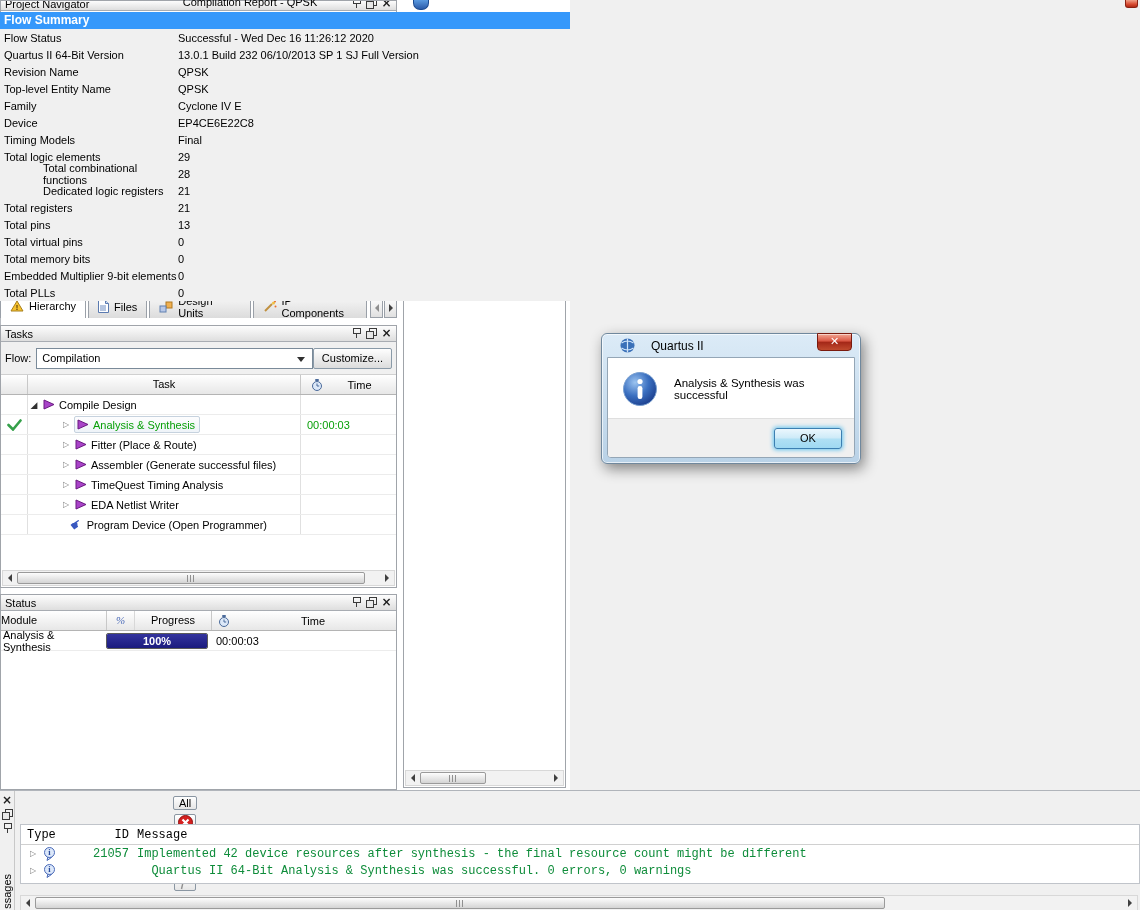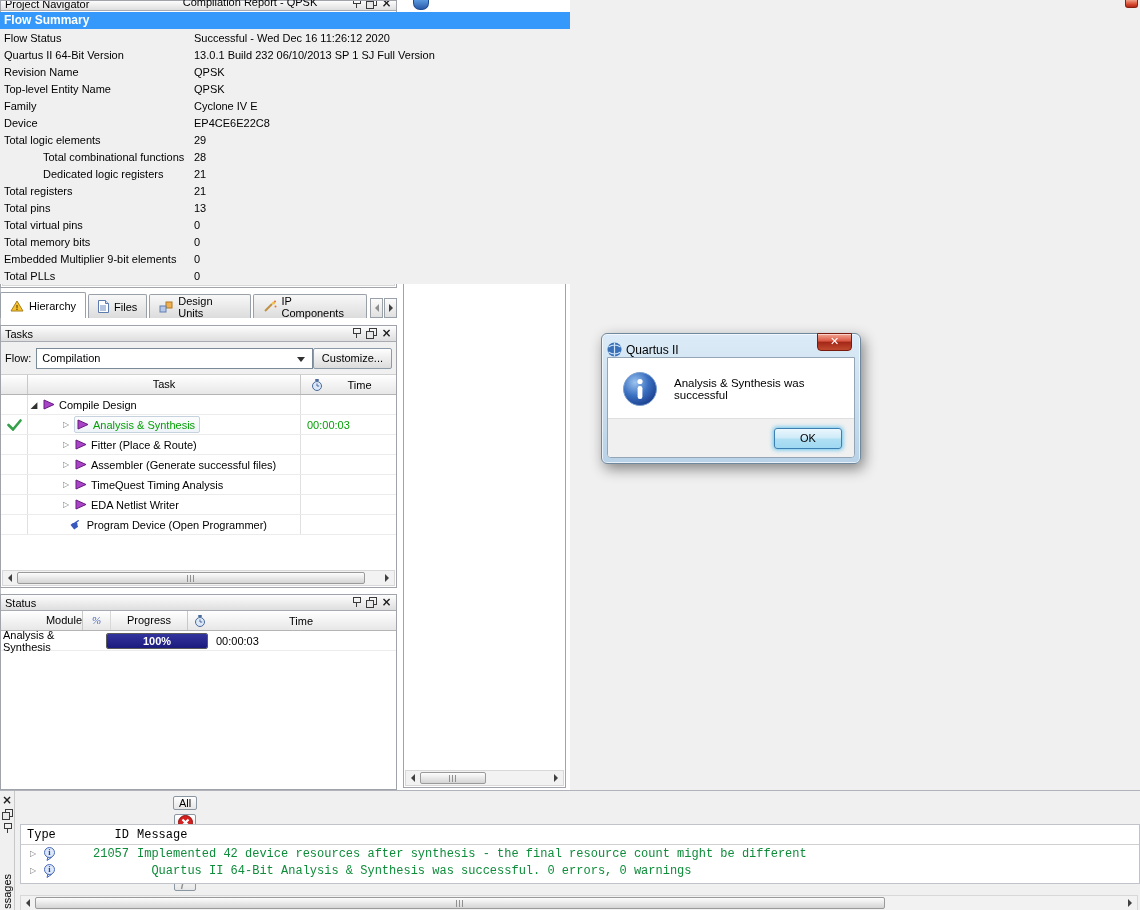--- a/index.html
+++ b/index.html
@@ -54,21 +54,21 @@
   .trow { height:20px; display:flex; border-bottom:1px solid #ececec; }
   .trow .c1 { width:27px; border-right:1px solid #e0e0e0; display:flex; align-items:center; justify-content:center; }
   .trow .c2 { width:273px; border-right:1px solid #e0e0e0; display:flex; align-items:center; }
   .trow .c3 { flex:1; display:flex; align-items:center; padding-left:6px; }
   .task-sel { display:flex; align-items:center; border:1px solid #c6d2de; border-radius:2px; background:linear-gradient(#fdfdfe,#eef3f8); padding:0 4px 0 2px; height:17px; }
   .green { color:#08a008; }
 
   
   #status { left:0; top:594px; width:397px; height:196px; }
   .sgrid-hdr { height:20px; display:flex; }
-  .sgrid-hdr .s1 { width:82px; border-right:1px solid #c8c8c8; text-align:right; line-height:19px; }
+  .sgrid-hdr .s1 { width:106px; border-right:1px solid #c8c8c8; text-align:left; line-height:19px; }
   .sgrid-hdr .s2 { width:28px; border-right:1px solid #d8d8d8; text-align:center; line-height:19px; color:#4a6ab8; font-style:italic; font-family:"Liberation Serif",serif; }
   .sgrid-hdr .s3 { width:77px; border-right:1px solid #c8c8c8; text-align:center; line-height:19px; }
   .sgrid-hdr .s4 { flex:1; display:flex; align-items:center; }
   .srow { height:20px; display:flex; align-items:center; border-bottom:1px solid #ececec; }
   .progress-box { width:102px; height:16px; border:1px solid #5a5a5a; border-radius:2px; background:#fff; margin-left:2px; overflow:hidden; }
   .progress-fill { width:100%; height:100%; background:linear-gradient(#34349e,#1b1b7e); color:#fff; font-weight:bold; text-align:center; line-height:14px; }
 
   
   #toc { left:403px; top:12px; width:163px; height:776px; }
   #toc .titlebar { height:18px; }
@@ -76,26 +76,26 @@
   .toc-item .arrowslot { width:12px; margin-left:-14px; text-align:center; }
   .toc-sel { display:flex; align-items:center; gap:5px; border:1px solid #bacce0; border-radius:2px; background:linear-gradient(#fbfdfe,#e9f0f8); height:18px; padding:0 4px 0 2px; }
 
   
   #report { left:570px; top:0; width:570px; height:790px; background:#fff; border-left:1px solid #b6bac0; }
   .rep-title { position:absolute; top:-4px; left:0; width:500px; text-align:center; height:12px; overflow:hidden; }
   .rep-close { position:absolute; top:0; right:2px; width:13px; height:8px; border-radius:0 0 3px 3px; background:linear-gradient(#f0a088,#d84a30 60%,#b02a16); border:1px solid #8a2012; border-top:none; }
   .rep-hdr { position:absolute; top:12px; left:0; width:570px; height:17px; background:#3598fb; color:#fff; font-weight:bold; font-size:12px; line-height:17px; padding-left:4px; }
   .rep-rows { position:absolute; top:29px; left:0; width:570px; background:#f0f0f0; }
   .rep-row { height:17px; display:flex; align-items:center; }
-  .rep-label { width:194px; padding-left:4px; }
+  .rep-label { width:178px; padding-left:4px; }
   .rep-label.ind { padding-left:43px; }
 
   
   #dialog { position:absolute; left:601px; top:333px; width:260px; height:131px; border-radius:6px; background:linear-gradient(#dcebf7,#b9d2e7); border:1px solid #70889d; box-shadow:3px 5px 14px rgba(0,0,0,.45), inset 0 0 0 1px rgba(255,255,255,.65); z-index:50; }
-  .dlg-title { height:23px; display:flex; align-items:flex-end; padding-left:5px; gap:4px; font-size:12px; }
+  .dlg-title { height:23px; display:flex; align-items:center; padding-left:18px; gap:16px; font-size:12px; }
   .dlg-close { position:absolute; top:-1px; right:8px; width:35px; height:18px; border:1px solid #7a1a0e; border-radius:0 0 4px 4px; background:linear-gradient(#f2a794,#d95441 45%,#a32617 50%,#c04a2e); color:#fff; font:bold 11px "DejaVu Sans",sans-serif; text-align:center; line-height:16px; box-shadow:inset 0 1px 0 rgba(255,255,255,.5); }
   .dlg-body { position:absolute; left:5px; right:5px; top:23px; bottom:5px; background:#fff; border:1px solid #94a6b6; border-radius:0 0 4px 4px; overflow:hidden; }
   .dlg-msgarea { height:62px; display:flex; align-items:center; padding-left:14px; gap:16px; }
   .dlg-footer { position:absolute; left:0; right:0; bottom:0; height:39px; background:#f0f0f0; border-top:1px solid #dfdfdf; display:flex; align-items:center; justify-content:flex-end; padding-right:12px; }
   .ok-btn { width:68px; height:21px; border:1px solid #3c7fb1; border-radius:3px; background:linear-gradient(#ebf7fd,#cdeaf8 48%,#b0e0f4 52%,#9fd9f2); text-align:center; line-height:19px; box-shadow:0 0 4px 1px #66c4ee; }
 
   
   #messages { position:absolute; left:0; top:790px; width:1140px; height:120px; background:#f0f0f0; border-top:1px solid #b0b4ba; }
   .mstrip { position:absolute; left:0; top:0; width:15px; height:120px; border-right:1px solid #c8c8c8; display:flex; flex-direction:column; align-items:center; padding-top:4px; }
   .mstrip-label { position:absolute; bottom:2px; writing-mode:vertical-rl; transform:rotate(180deg); font-size:11px; }
@@ -546,20 +546,24 @@
       </div>
     <div class="rep-row">
         <span class="rep-label">Family</span>
         <span>Cyclone IV E</span>
       </div>
     <div class="rep-row">
         <span class="rep-label">Device</span>
         <span>EP4CE6E22C8</span>
       </div>
     <div class="rep-row">
+        <span class="rep-label">Timing Models</span>
+        <span>Final</span>
+      </div>
+    <div class="rep-row">
         <span class="rep-label">Total logic elements</span>
         <span>29</span>
       </div>
     <div class="rep-row">
         <span class="rep-label ind">Total combinational functions</span>
         <span>28</span>
       </div>
     <div class="rep-row">
         <span class="rep-label ind">Dedicated logic registers</span>
         <span>21</span>

